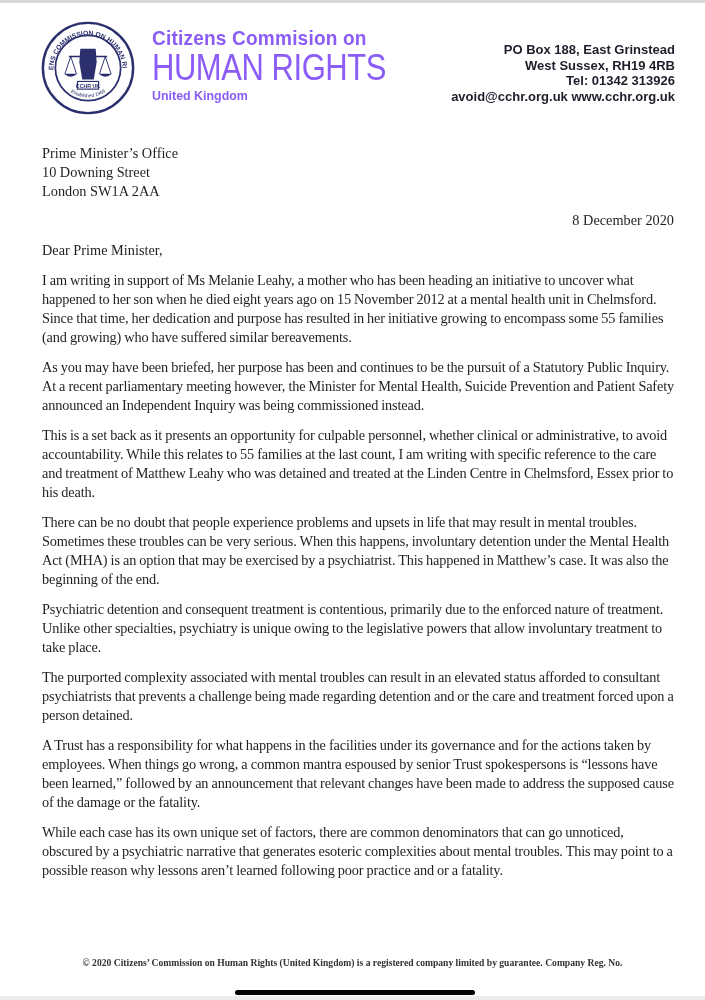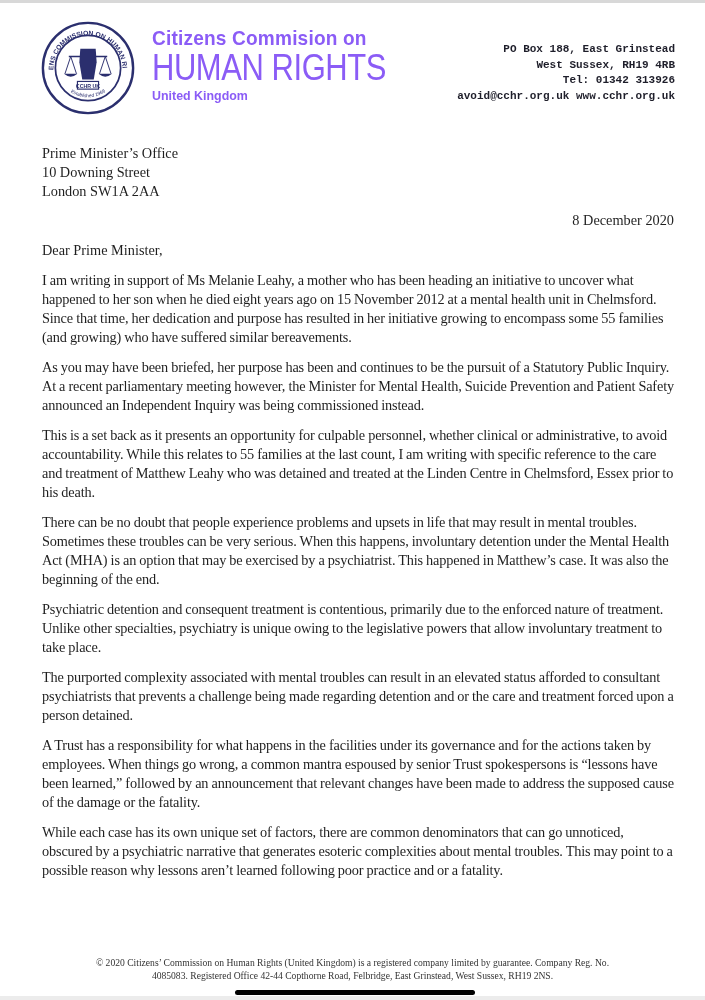--- a/index.html
+++ b/index.html
@@ -11,32 +11,32 @@
   .topbar { position: absolute; left: 0; top: 0; width: 705px; height: 3px; background: #d8d8d8; }
   .bottombar { position: absolute; left: 0; bottom: 0; width: 705px; height: 4px; background: #ececec; }
 
   
   .logo-seal { position: absolute; left: 40px; top: 20px; width: 96px; height: 96px; }
   .org-name { position: absolute; left: 152px; top: 26px; color: #8b5cf6; font-family: "Liberation Sans", "DejaVu Sans", sans-serif; }
   .org-line1 { font-size: 20.5px; font-weight: bold; letter-spacing: 0.2px; line-height: 24px; transform: scaleX(0.93); transform-origin: left; white-space: nowrap; }
   .org-line2 { font-size: 36px; line-height: 36px; letter-spacing: -0.5px; transform: scaleX(0.86); transform-origin: left; white-space: nowrap; }
   .org-line3 { font-size: 13.5px; font-weight: bold; line-height: 20px; transform: scaleX(0.92); transform-origin: left; white-space: nowrap; }
 
-  .contact { position: absolute; right: 30px; top: 42px; text-align: right; font-family: Liberation Mono, monospace; font-weight: bold; font-size: 11px; line-height: 15.5px; color: #1e1e2a; }
+  .contact { position: absolute; right: 30px; top: 42px; text-align: right; font-family: Liberation Sans, sans-serif; font-weight: bold; font-size: 13px; line-height: 15.5px; color: #1e1e2a; }
   .contact div { white-space: nowrap; }
 
   
   .content { position: absolute; left: 42px; top: 144px; width: 632px; font-size: 14.3px; line-height: 19px; color: #1f1f1f; }
   .address div { white-space: nowrap; }
   .date { text-align: right; margin-top: 10px; white-space: nowrap; }
   .salutation { margin-top: 11px; }
   .para { margin-top: 11px; letter-spacing: -0.15px; word-spacing: -0.3px; }
 
   
-  .footer { position: absolute; left: 30px; width: 645px; top: 956px; text-align: center; font-size: 9.6px; line-height: 13px; color: #333; }
+  .footer { position: absolute; left: 30px; width: 645px; top: 956px; text-align: center; font-size: 9.6px; line-height: 13px; color: #333; font-weight: bold; }
   .home-indicator { position: absolute; left: 235px; top: 990px; width: 240px; height: 5px; border-radius: 3px; background: #000; }
 </style>
 </head>
 <body>
 
 <div class="topbar"></div>
 
 <svg class="logo-seal" viewBox="0 0 100 100">
   <circle cx="50" cy="50" r="47" fill="none" stroke="#2b2f6e" stroke-width="2.5"></circle>
   <circle cx="50" cy="50" r="34" fill="none" stroke="#2b2f6e" stroke-width="1.8"></circle>
@@ -88,17 +88,16 @@
   <p class="para" style="margin-bottom:0">This is a set back as it presents an opportunity for culpable personnel, whether clinical or administrative, to avoid accountability. While this relates to 55 families at the last count, I am writing with specific reference to the care and treatment of Matthew Leahy who was detained and treated at the Linden Centre in Chelmsford, Essex prior to his death.</p>
   <p class="para" style="margin-bottom:0">There can be no doubt that people experience problems and upsets in life that may result in mental troubles. Sometimes these troubles can be very serious. When this happens, involuntary detention under the Mental Health Act (MHA) is an option that may be exercised by a psychiatrist. This happened in Matthew’s case. It was also the beginning of the end.</p>
   <p class="para" style="margin-bottom:0">Psychiatric detention and consequent treatment is contentious, primarily due to the enforced nature of treatment. Unlike other specialties, psychiatry is unique owing to the legislative powers that allow involuntary treatment to take place.</p>
   <p class="para" style="margin-bottom:0">The purported complexity associated with mental troubles can result in an elevated status afforded to consultant psychiatrists that prevents a challenge being made regarding detention and or the care and treatment forced upon a person detained.</p>
   <p class="para" style="margin-bottom:0">A Trust has a responsibility for what happens in the facilities under its governance and for the actions taken by employees. When things go wrong, a common mantra espoused by senior Trust spokespersons is “lessons have been learned,” followed by an announcement that relevant changes have been made to address the supposed cause of the damage or the fatality.</p>
   <p class="para" style="margin-bottom:0">While each case has its own unique set of factors, there are common denominators that can go unnoticed, obscured by a psychiatric narrative that generates esoteric complexities about mental troubles. This may point to a possible reason why lessons aren’t learned following poor practice and or a fatality.</p>
 </div>
 
 <div class="footer">
   <div>© 2020 Citizens’ Commission on Human Rights (United Kingdom) is a registered company limited by guarantee. Company Reg. No.</div>
-  <div>4085083. Registered Office 42-44 Copthorne Road, Felbridge, East Grinstead, West Sussex, RH19 2NS.</div>
 </div>
 
 <div class="home-indicator"></div>
 <div class="bottombar"></div>
 
 </body></html>

